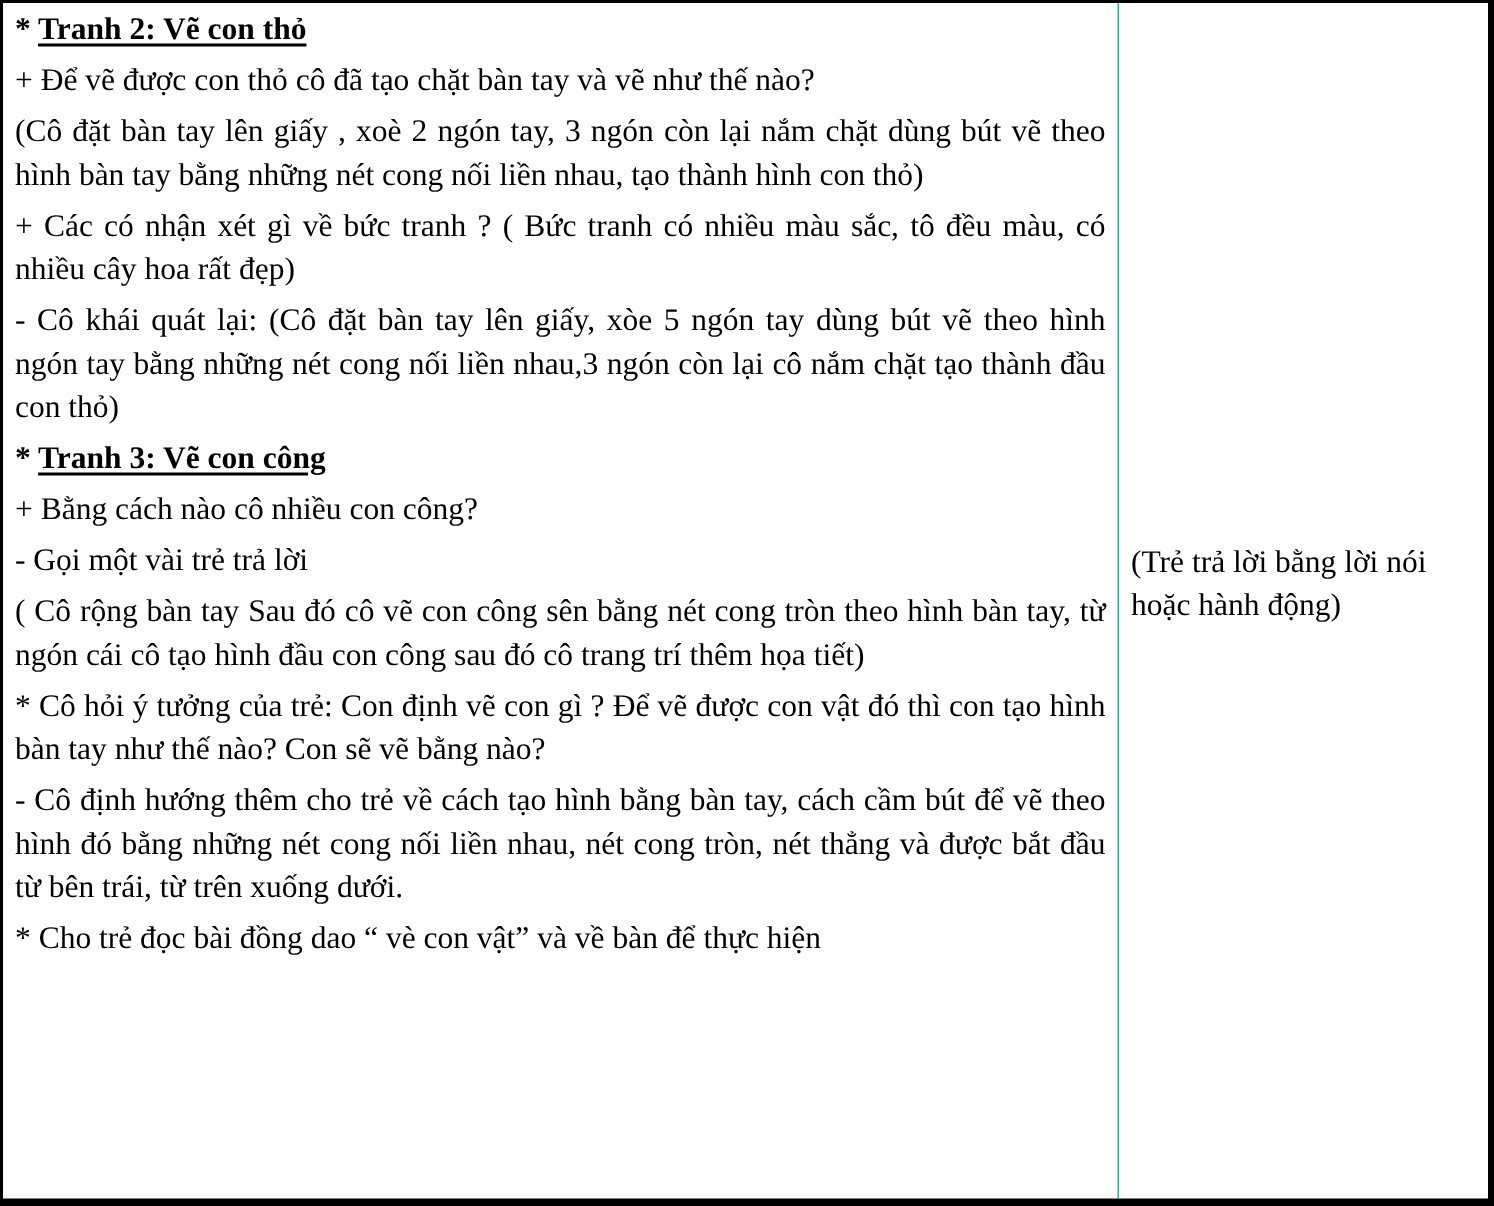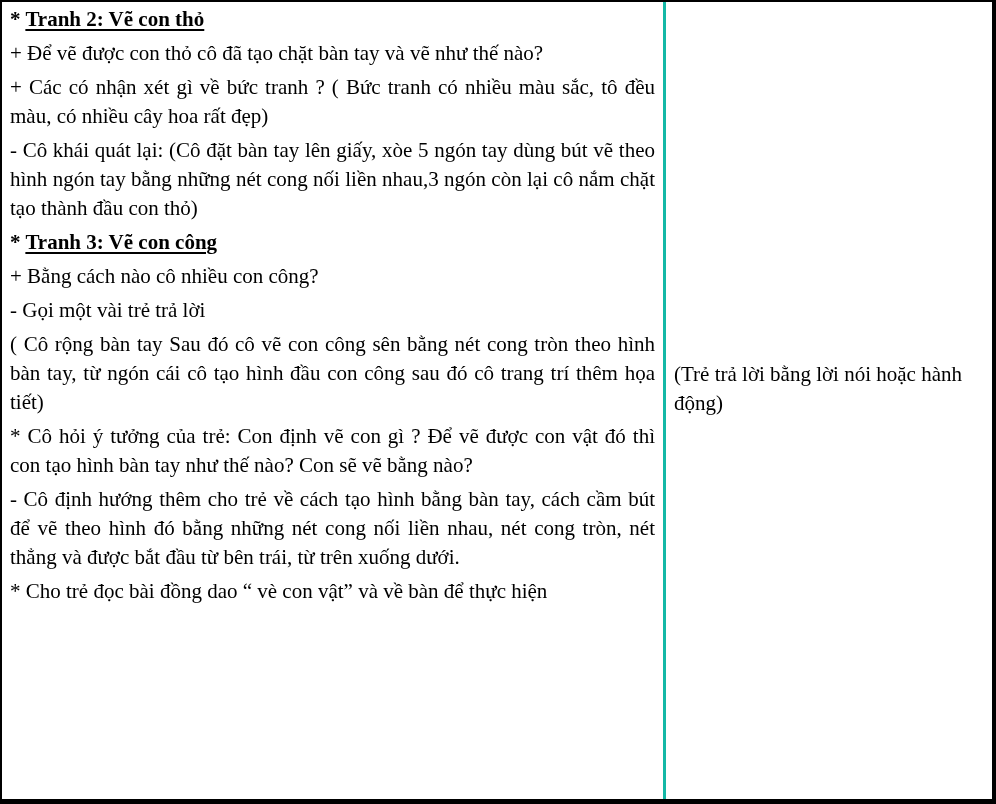--- a/index.html
+++ b/index.html
@@ -21,22 +21,22 @@
     color: #000000;
     font-family: "Liberation Serif", "DejaVu Serif", serif;
     font-size: 21px;
     line-height: 29px;
     overflow: hidden;
   }
   .cell {
     box-sizing: border-box;
   }
   .cell-left {
-    width: 664px;
-    border-right: 3px solid #14b8a6;
+    width: 744px;
+    border-right: 1px solid #14b8a6;
     padding: 3px 8px 2px 8px;
     overflow: hidden;
   }
   .cell-right {
     flex: 1;
     padding: 0 6px 0 8px;
     display: flex;
     flex-direction: column;
     justify-content: center;
   }
@@ -59,20 +59,21 @@
   }
 </style>
 </head>
 <body>
 
 <div class="doc-table">
   <div class="cell cell-left">
 
   <div class="para heading"><span>* </span><span class="underline">Tranh 2: Vẽ con thỏ</span></div>
       <div class="para">+ Để vẽ được con thỏ cô đã tạo chặt bàn tay và vẽ như thế nào?</div>
+      <div class="para">(Cô đặt bàn tay lên giấy , xoè 2 ngón tay, 3 ngón còn lại nắm chặt dùng bút vẽ theo hình bàn tay bằng những nét cong nối liền nhau, tạo thành hình con thỏ)</div>
       <div class="para">+ Các có nhận xét gì về bức tranh ? ( Bức tranh có nhiều màu sắc, tô đều màu, có nhiều cây hoa rất đẹp)</div>
       <div class="para">- Cô khái quát lại: (Cô đặt bàn tay lên giấy, xòe 5 ngón tay dùng bút vẽ theo hình ngón tay bằng những nét cong nối liền nhau,3 ngón còn lại cô nắm chặt tạo thành đầu con thỏ)</div>
       <div class="para heading"><span>* </span><span class="underline">Tranh 3: Vẽ con công</span></div>
       <div class="para">+ Bằng cách nào cô nhiều con công?</div>
       <div class="para">- Gọi một vài trẻ trả lời</div>
       <div class="para">( Cô rộng bàn tay Sau đó cô vẽ con công sên bằng nét cong tròn theo hình bàn tay, từ ngón cái cô tạo hình đầu con công sau đó cô trang trí thêm họa tiết)</div>
       <div class="para">* Cô hỏi ý tưởng của trẻ: Con định vẽ con gì ? Để vẽ được con vật đó thì con tạo hình bàn tay như thế nào? Con sẽ vẽ bằng nào?</div>
       <div class="para">- Cô định hướng thêm cho trẻ về cách tạo hình bằng bàn tay, cách cầm bút để vẽ theo hình đó bằng những nét cong nối liền nhau, nét cong tròn, nét thẳng và được bắt đầu từ bên trái, từ trên xuống dưới.</div>
       <div class="para">* Cho trẻ đọc bài đồng dao “ vè con vật” và về bàn để thực hiện</div>
     </div>

